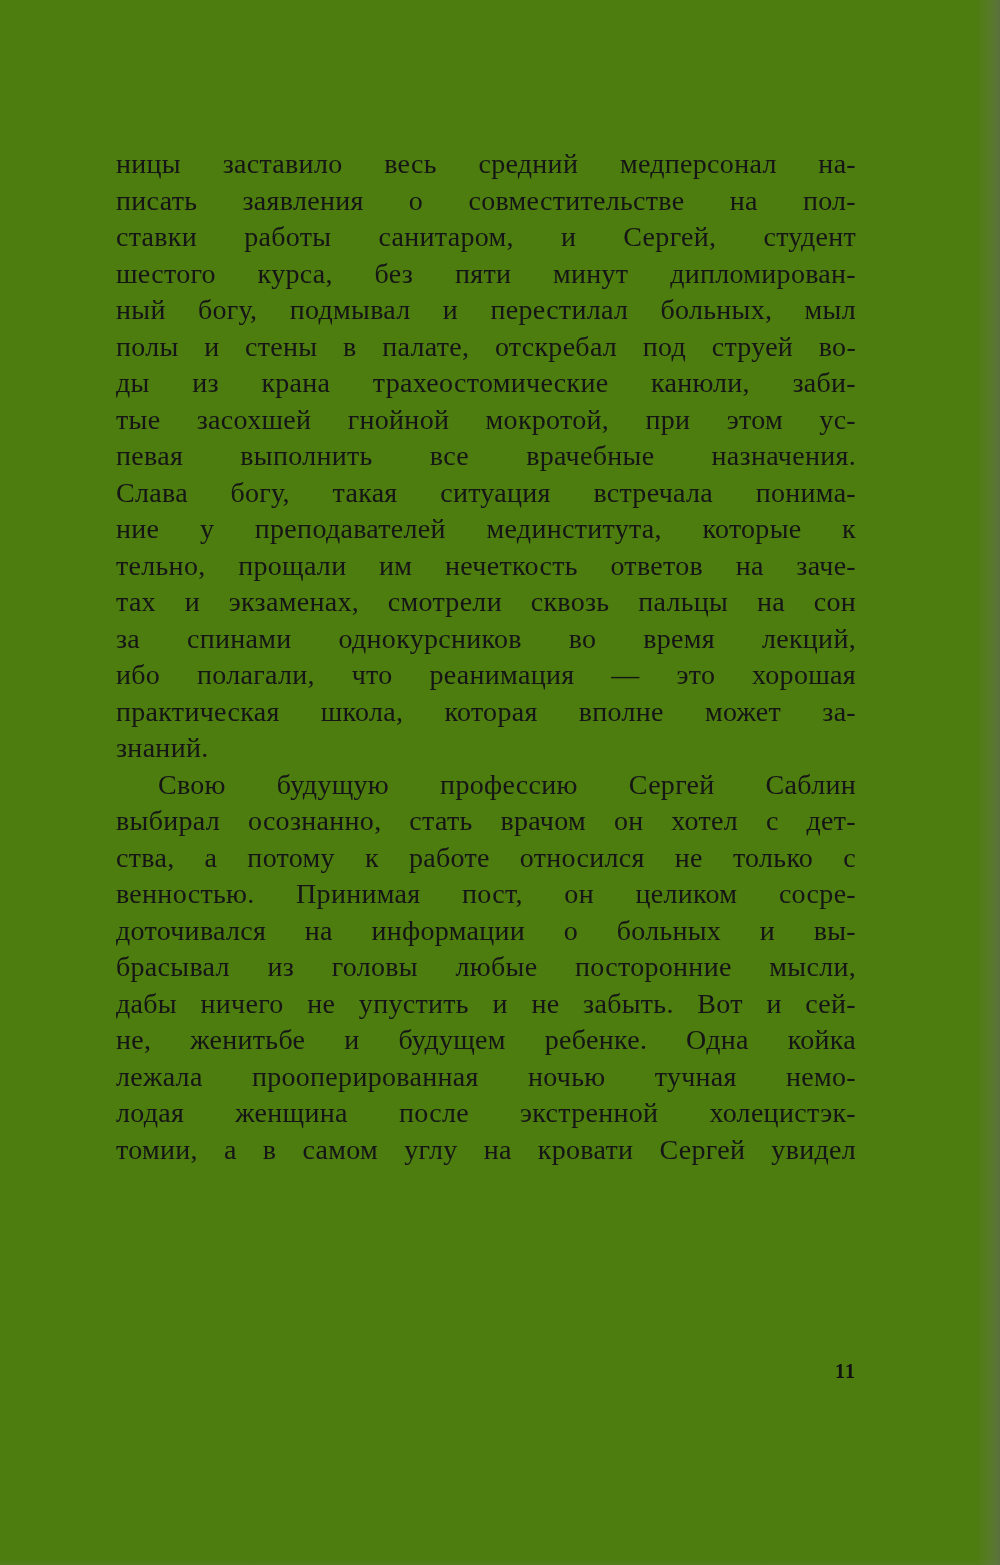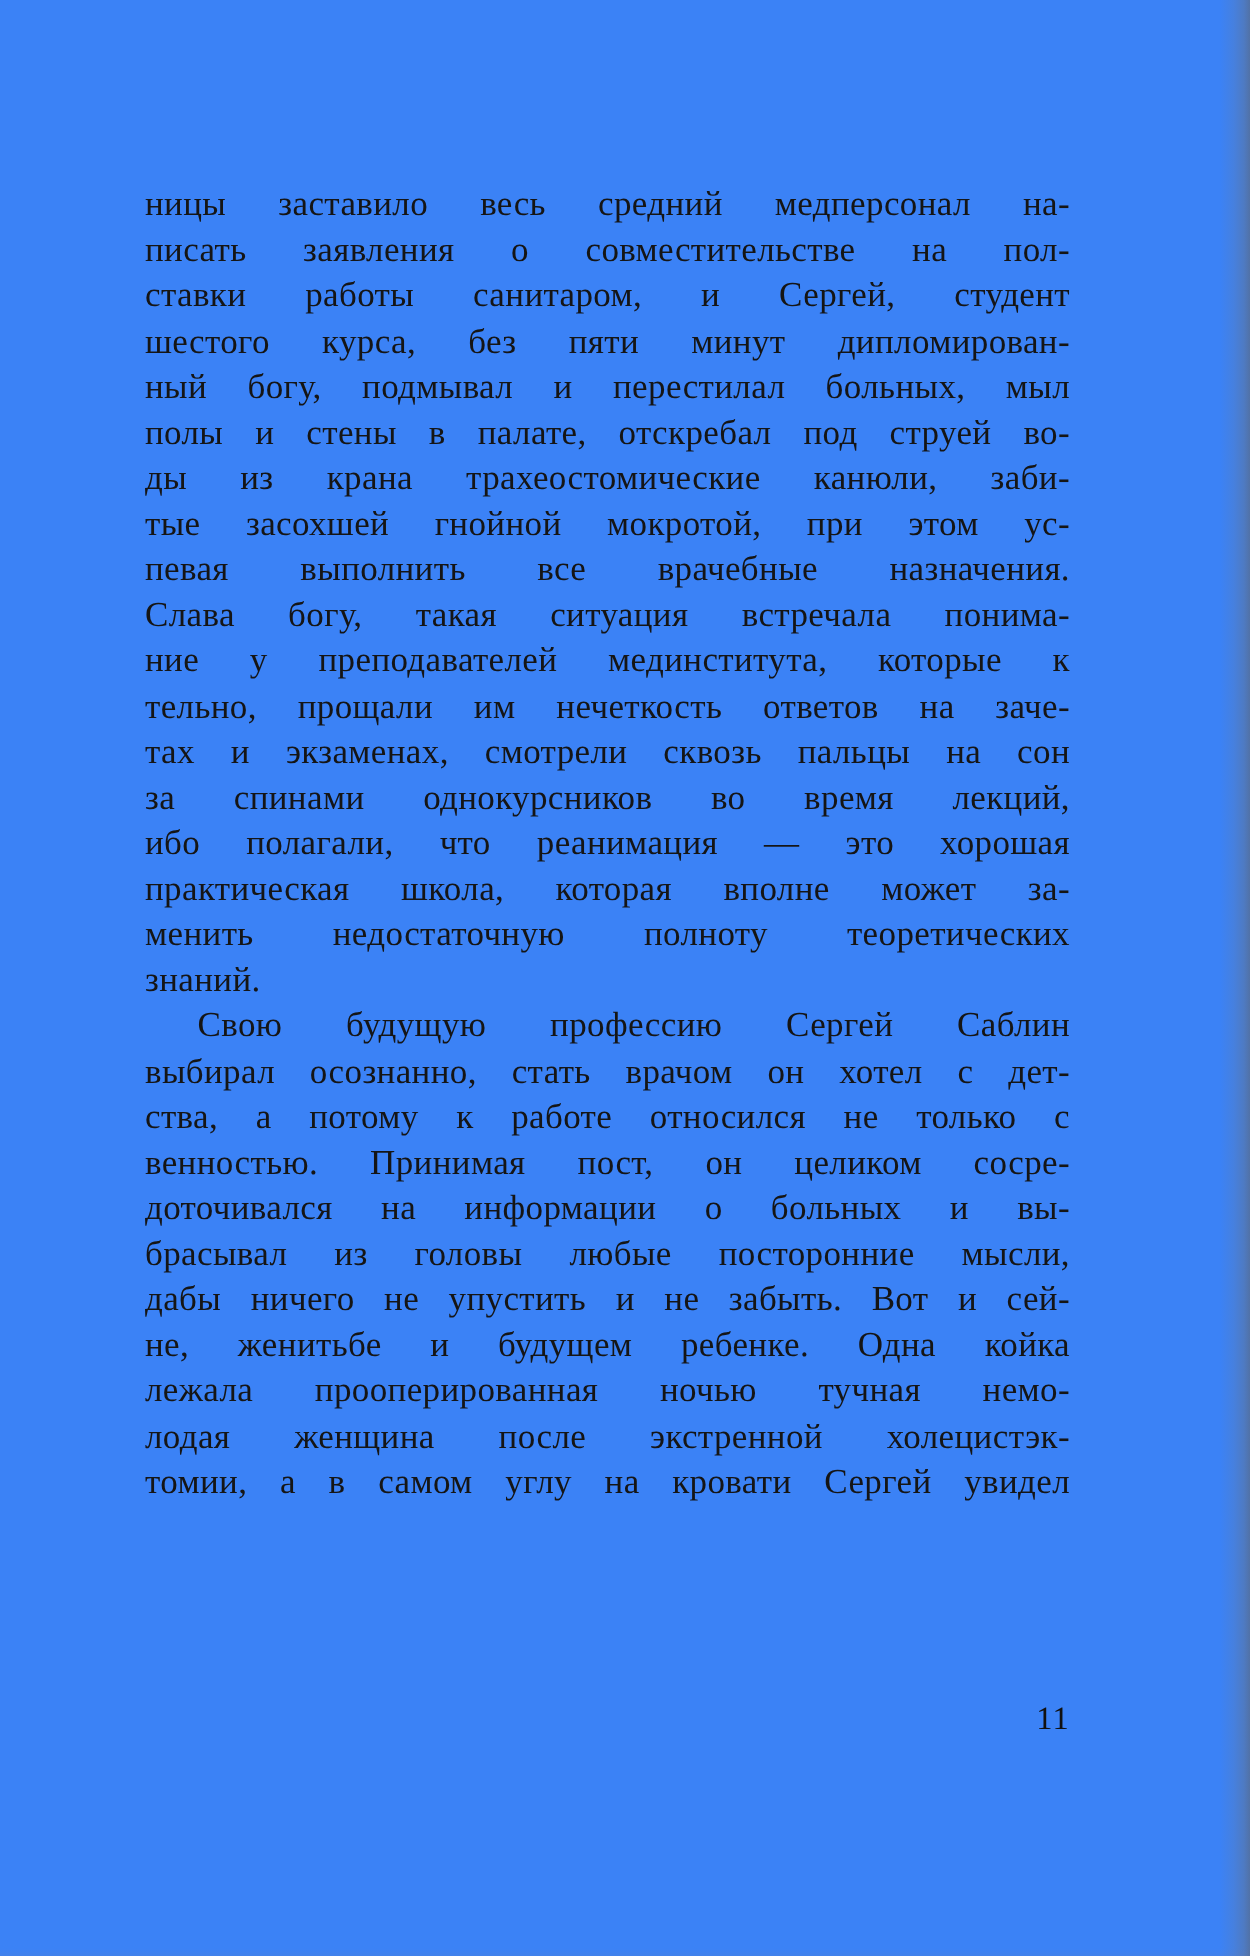--- a/index.html
+++ b/index.html
@@ -4,21 +4,21 @@
 <style>
   html, body {
     margin: 0;
     padding: 0;
     background: #ffffff;
   }
   .page {
     position: relative;
     width: 1000px;
     height: 1565px;
-    background: #3b82f6;
+    background: #4d7c0f;
     overflow: hidden;
     font-family: "Liberation Serif", "DejaVu Serif", serif;
     color: #151515;
   }
   .text-block {
     position: absolute;
     left: 116px;
     top: 146px;
     width: 740px;
     font-size: 28px;
@@ -39,22 +39,22 @@
   }
   .line.indent {
     text-indent: 42px;
   }
   .page-number {
     position: absolute;
     left: 804px;
     top: 1360px;
     width: 52px;
     text-align: right;
-    font-size: 26px;
-    font-weight: normal;
+    font-size: 20px;
+    font-weight: bold;
     letter-spacing: 1px;
     color: #111111;
   }
   .page-edge {
     position: absolute;
     top: 0;
     right: 0;
     width: 24px;
     height: 100%;
     background: linear-gradient(to right,
@@ -91,21 +91,20 @@
         <div class="line">ды из крана трахеостомические канюли, заби-</div>
         <div class="line">тые засохшей гнойной мокротой, при этом ус-</div>
         <div class="line">певая выполнить все врачебные назначения.</div>
         <div class="line">Слава богу, такая ситуация встречала понима-</div>
         <div class="line">ние у преподавателей мединститута, которые к</div>
         <div class="line">тельно, прощали им нечеткость ответов на заче-</div>
         <div class="line">тах и экзаменах, смотрели сквозь пальцы на сон</div>
         <div class="line">за спинами однокурсников во время лекций,</div>
         <div class="line">ибо полагали, что реанимация — это хорошая</div>
         <div class="line">практическая школа, которая вполне может за-</div>
-        <div class="line">менить недостаточную полноту теоретических</div>
         <div class="line last-left">знаний.</div>
       </div>
       <div class="para">
         <div class="line indent">Свою будущую профессию Сергей Саблин</div>
         <div class="line">выбирал осознанно, стать врачом он хотел с дет-</div>
         <div class="line">ства, а потому к работе относился не только с</div>
         <div class="line">венностью. Принимая пост, он целиком сосре-</div>
         <div class="line">доточивался на информации о больных и вы-</div>
         <div class="line">брасывал из головы любые посторонние мысли,</div>
         <div class="line">дабы ничего не упустить и не забыть. Вот и сей-</div>

